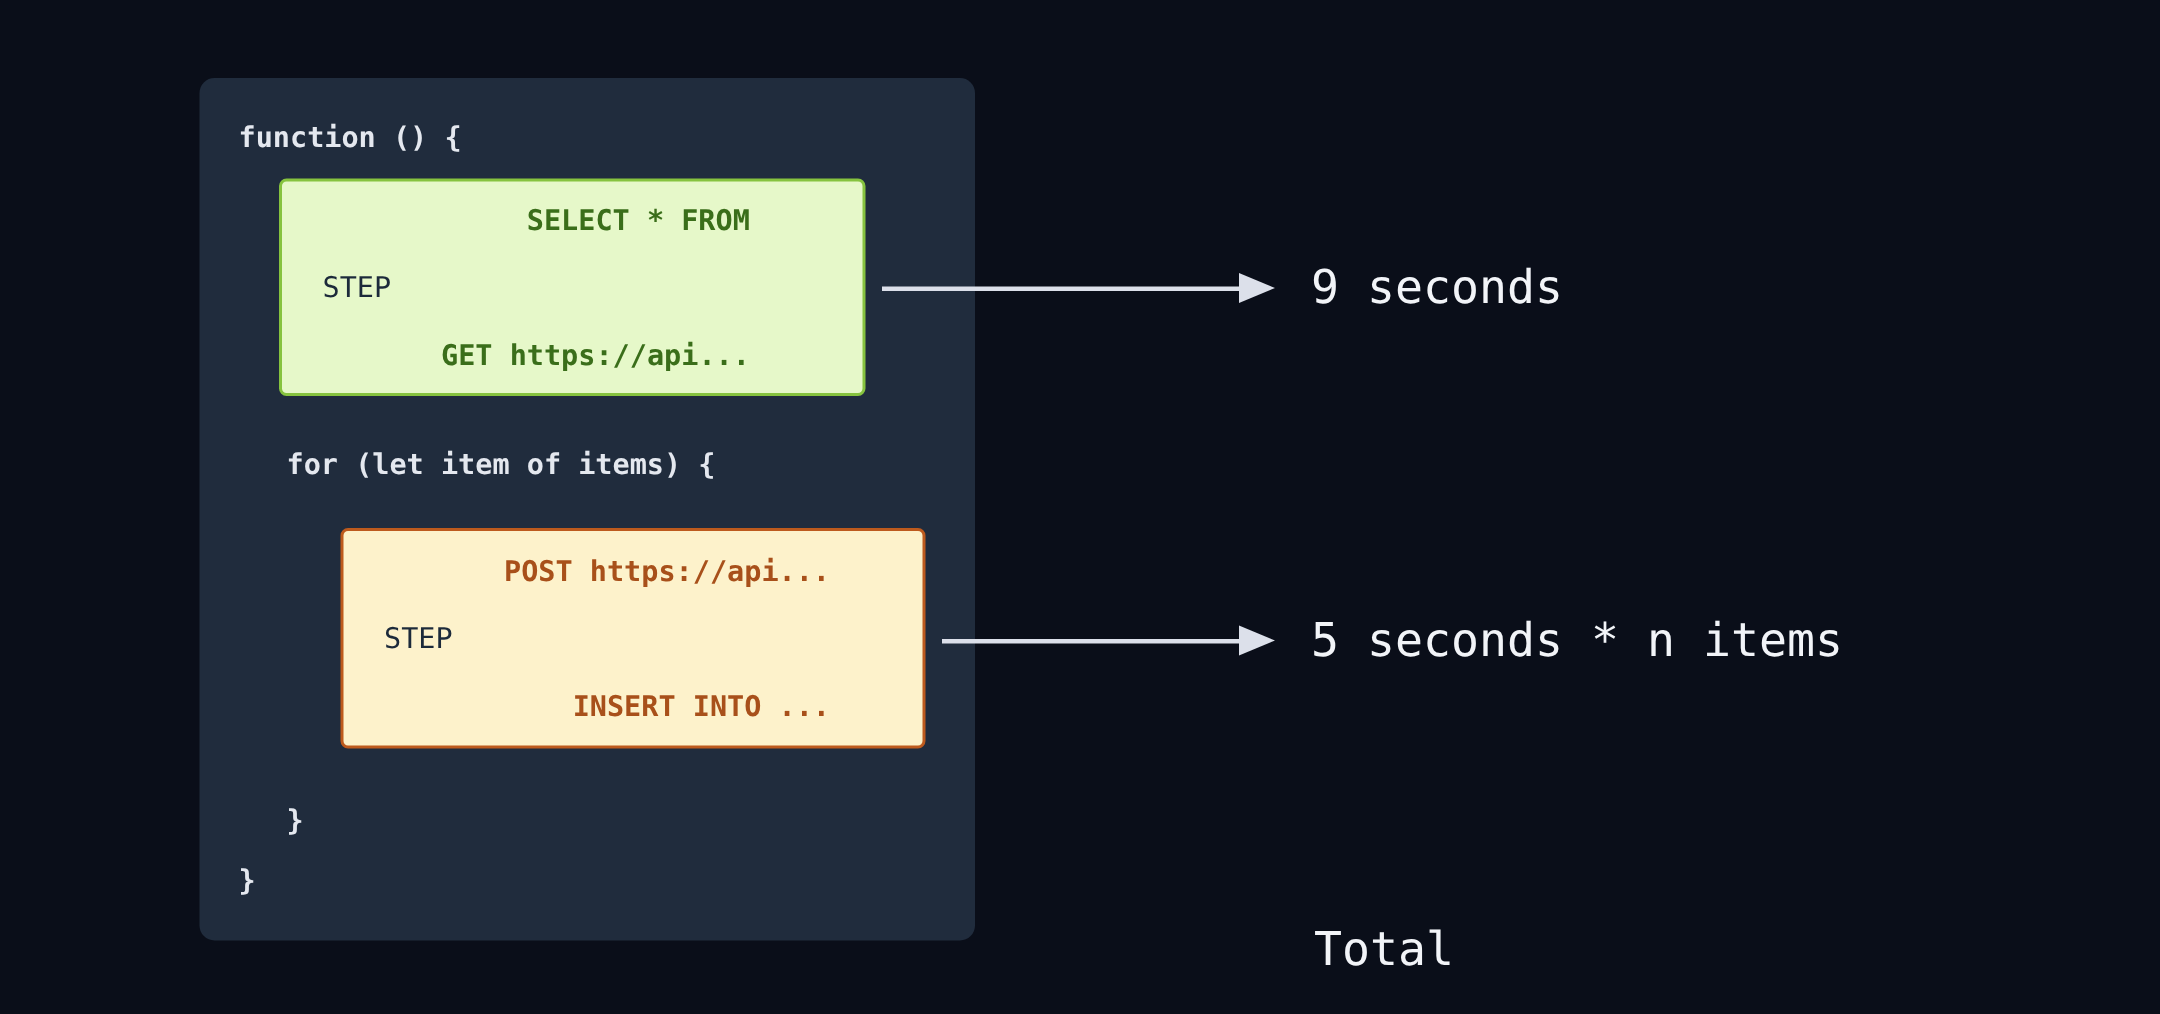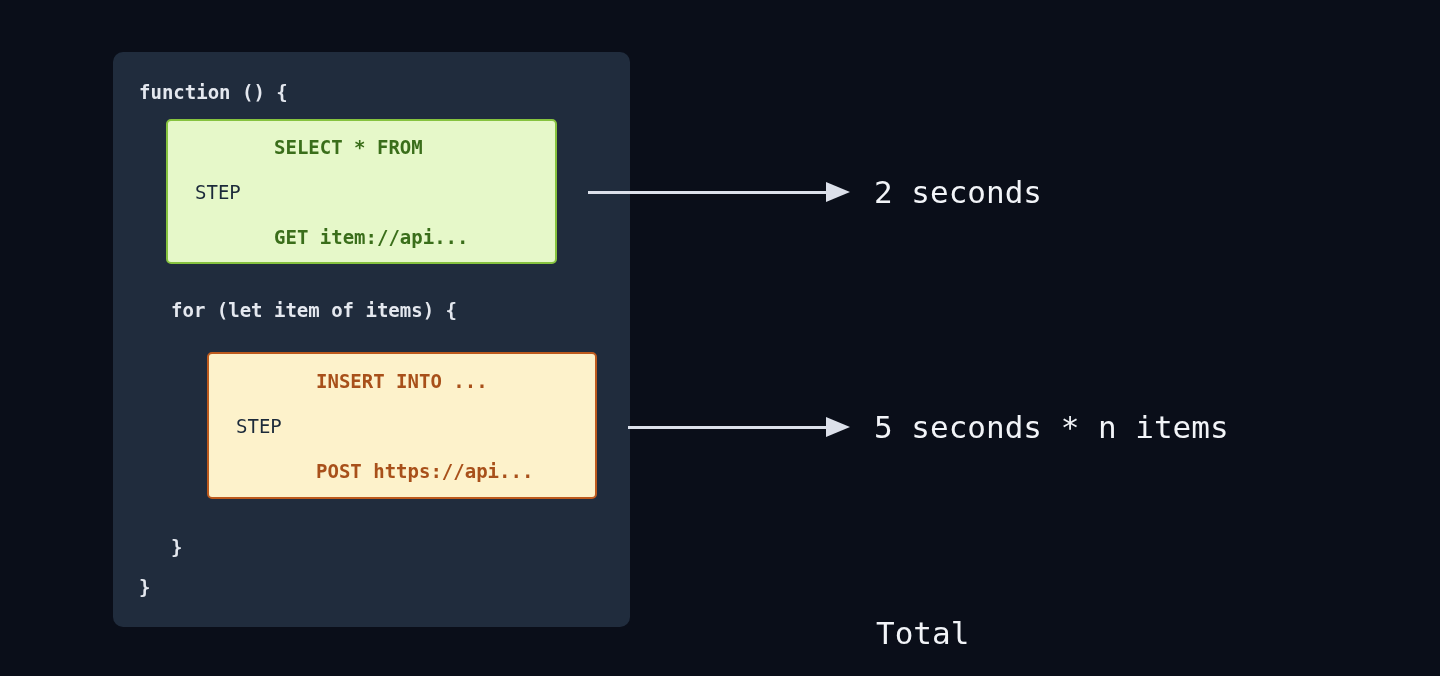--- a/index.html
+++ b/index.html
@@ -11,21 +11,21 @@
     position: relative;
     width: 1440px;
     height: 676px;
     background: #0a0e19;
     overflow: hidden;
     font-family: "DejaVu Sans Mono", "Liberation Mono", monospace;
   }
   
   .panel {
     position: absolute;
-    left: 113px;
+    left: 133px;
     top: 52px;
     width: 517px;
     height: 575px;
     background: #202c3d;
     border-radius: 10px;
   }
   .code-line {
     position: absolute;
     font-size: 19px;
     font-weight: bold;
@@ -70,20 +70,21 @@
     color: #1c2a3a;
   }
   .step-code {
     position: absolute;
     top: 50%;
     transform: translateY(-50%);
     font-size: 19px;
     font-weight: bold;
     line-height: 30px;
     white-space: pre;
+    text-align: right;
   }
   .step-box-1 .step-code { left: 106px; color: #3a6e1a; }
   .step-box-2 .step-code { left: 107px; color: #a8501a; }
 
   
   .arrow {
     position: absolute;
     height: 20px;
   }
   .arrow-line {
@@ -127,50 +128,50 @@
 <div class="canvas">
 
   <div class="panel">
 
     <div class="code-line line-function-open">function () {</div>
 
     <div class="step-box step-box-1">
       <span class="step-label">STEP</span>
       <div class="step-code">
         <div>SELECT * FROM</div>
-        <div>GET item://api...</div>
+        <div>GET https://api...</div>
       </div>
     </div>
 
     <div class="code-line line-for-open">for (let item of items) {</div>
 
     <div class="step-box step-box-2">
       <span class="step-label">STEP</span>
       <div class="step-code">
+        <div>POST https://api...</div>
         <div>INSERT INTO ...</div>
-        <div>POST https://api...</div>
       </div>
     </div>
 
     <div class="code-line line-for-close">}</div>
 
     <div class="code-line line-function-close">}</div>
   </div>
 
   <div class="arrow arrow-1">
     <div class="arrow-line"></div>
     <div class="arrow-head"></div>
   </div>
 
   <div class="arrow arrow-2">
     <div class="arrow-line"></div>
     <div class="arrow-head"></div>
   </div>
 
-  <div class="annotation annotation-step-1">2 seconds</div>
+  <div class="annotation annotation-step-1">9 seconds</div>
 
   <div class="annotation annotation-step-2">5 seconds * n items</div>
 
   <div class="annotation annotation-total">
     <div>Total</div>
     
   </div>
 
 </div>
 

